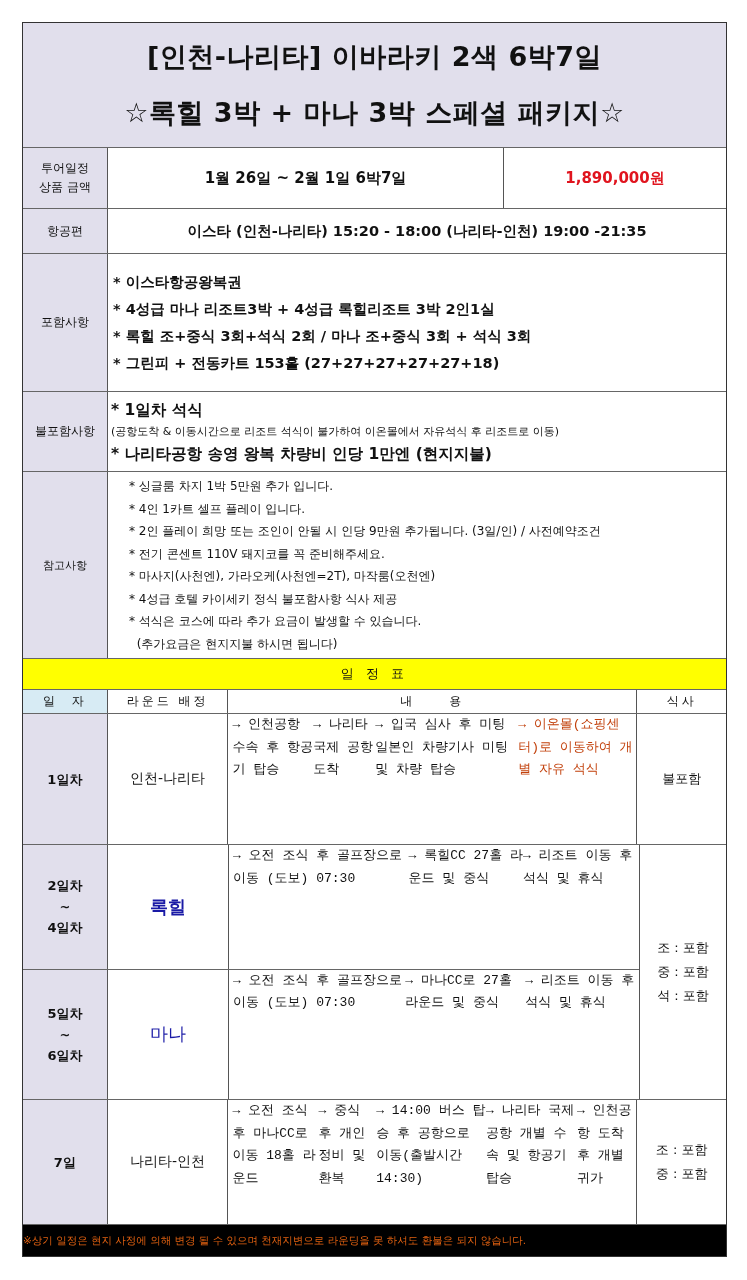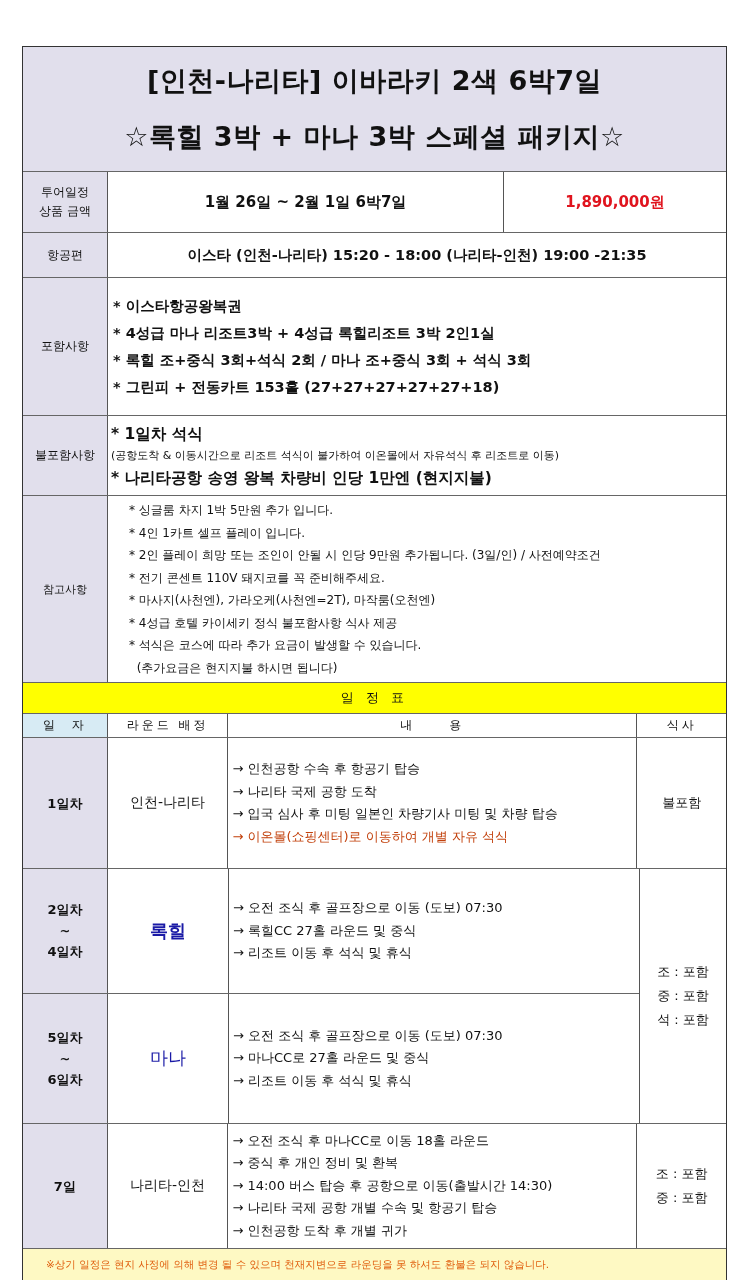--- a/index.html
+++ b/index.html
@@ -1,39 +1,39 @@
 <!DOCTYPE html>
 <html><head>
 <meta charset="utf-8">
 <style>
   html, body { margin:0; padding:0; background:#ffffff; }
   body { width:747px; height:1280px; position:relative; font-family:"DejaVu Sans", "Liberation Sans", sans-serif; color:#111; overflow:hidden; }
-  .sheet { position:absolute; left:22px; top:22px; width:705px; border:1.5px solid #333; box-sizing:border-box;margin-top:24px; }
+  .sheet { position:absolute; left:22px; top:22px; width:705px; border:1.5px solid #333; box-sizing:border-box; }
   .row { display:flex; border-bottom:1.5px solid #666; box-sizing:border-box; }
   .cell { box-sizing:border-box; border-right:1px solid #555; display:flex; align-items:center; }
   .cell:last-child { border-right:none; }
   .label { width:85px; background:#e1dfec; justify-content:center; text-align:center; font-size:12px; line-height:19px; flex-direction:column; }
   .title { height:124px; background:#e1dfec; flex-direction:column; justify-content:center; align-items:center; font-weight:bold; font-size:27px; line-height:56px; letter-spacing:0.5px; }
   .center { justify-content:center; text-align:center; }
   .bold { font-weight:bold; }
   .list { flex-direction:column; align-items:flex-start; justify-content:center; padding-left:5px; }
   .price { color:#e0141e; font-weight:bold; font-size:15px; }
   .yellow { background:#ffff00; }
   .sched-col1 { width:85px; }
   .sched-col2 { width:121px; }
   .sched-col3 { width:410px; }
   .sched-col4 { width:89px; }
   .colhead { height:23px; font-size:12px; letter-spacing:3px; }
   .day { background:#e1dfec; justify-content:center; text-align:center; font-weight:bold; font-size:13px; line-height:21px; flex-direction:column; }
   .round { justify-content:center; text-align:center; font-size:14px; }
   .round-big { font-size:18px; font-weight:bold; color:#1a1aa6; }
-  .content { flex-direction:column; align-items:flex-start; justify-content:center; padding-left:4px; font-size:13px; line-height:22.5px; }
+  .content { flex-direction:row; align-items:flex-start; justify-content:center; padding-left:4px; font-size:13px; line-height:22.5px;font-family:Liberation Mono, monospace; }
   .meal { justify-content:center; text-align:center; font-size:13px; line-height:24px; flex-direction:column; }
   .blue { color:#c2410c; }
-  .footer { height:31px; background:#fef9c3; color:#e06010; font-size:10.5px; padding-left:23px; align-items:center; display:flex; }
+  .footer { height:31px; background:#000000; color:#e06010; font-size:10.5px; padding-left:0; align-items:center; display:flex; }
 </style>
 </head>
 <body>
 
 <div class="sheet">
 
   <div class="row">
     <div class="cell title" style="width:100%;">
       <div>[인천-나리타] 이바라키 2색 6박7일</div>
       <div>☆록힐 3박 + 마나 3박 스페셜 패키지☆</div>

